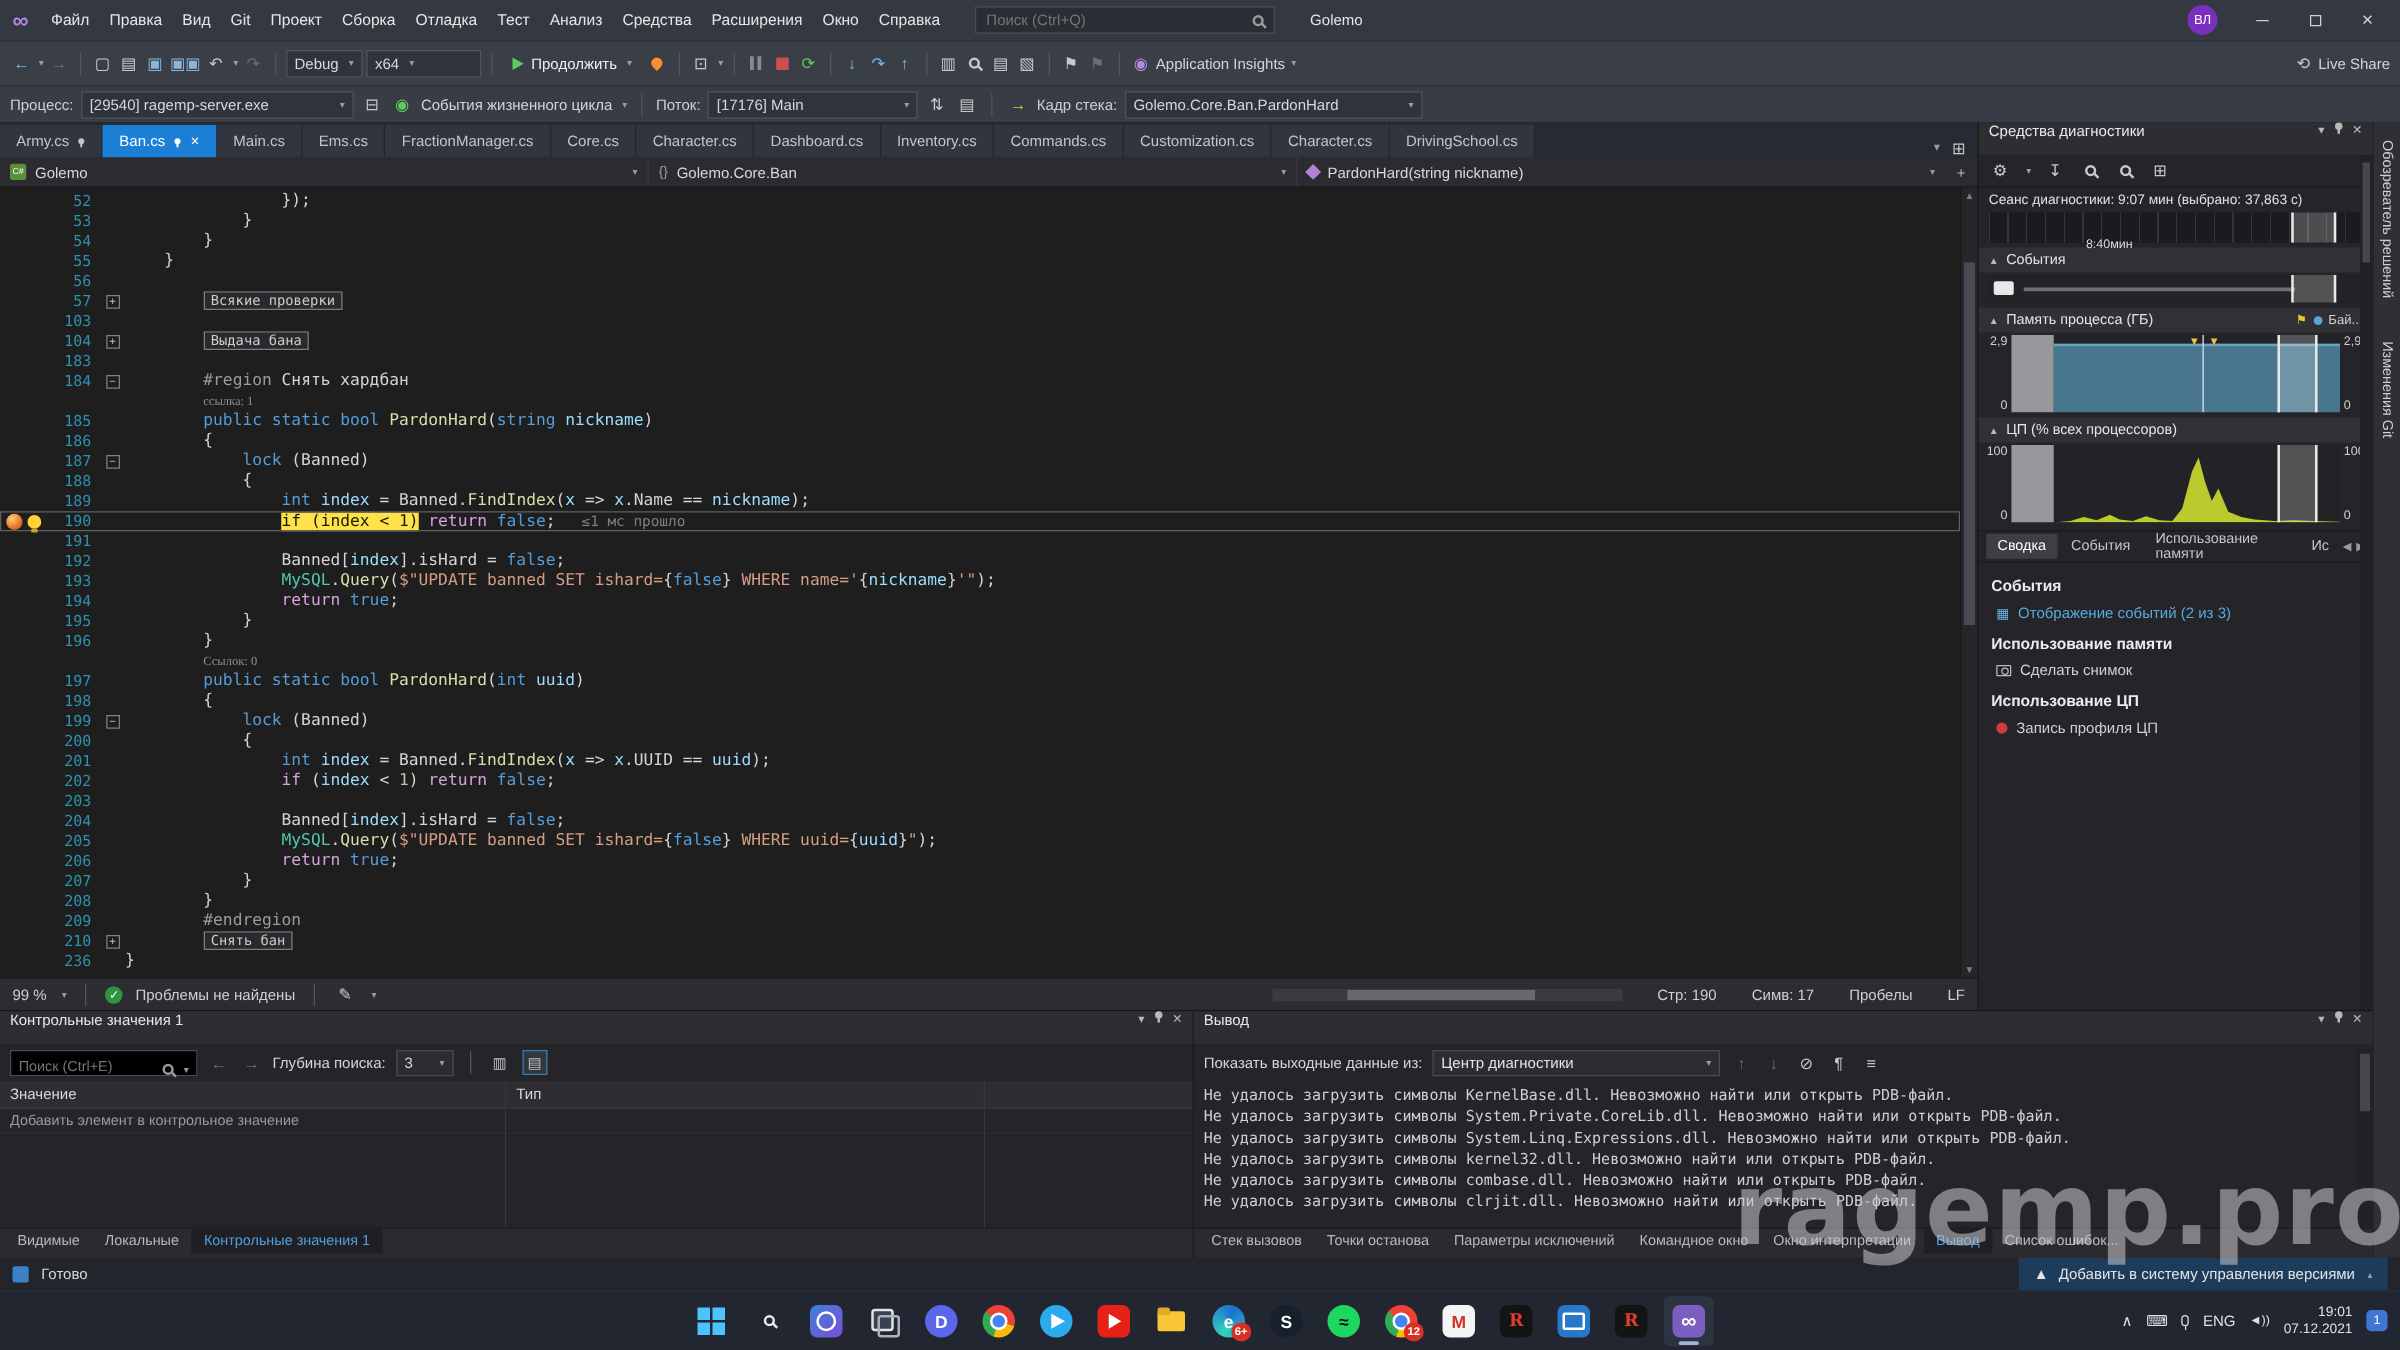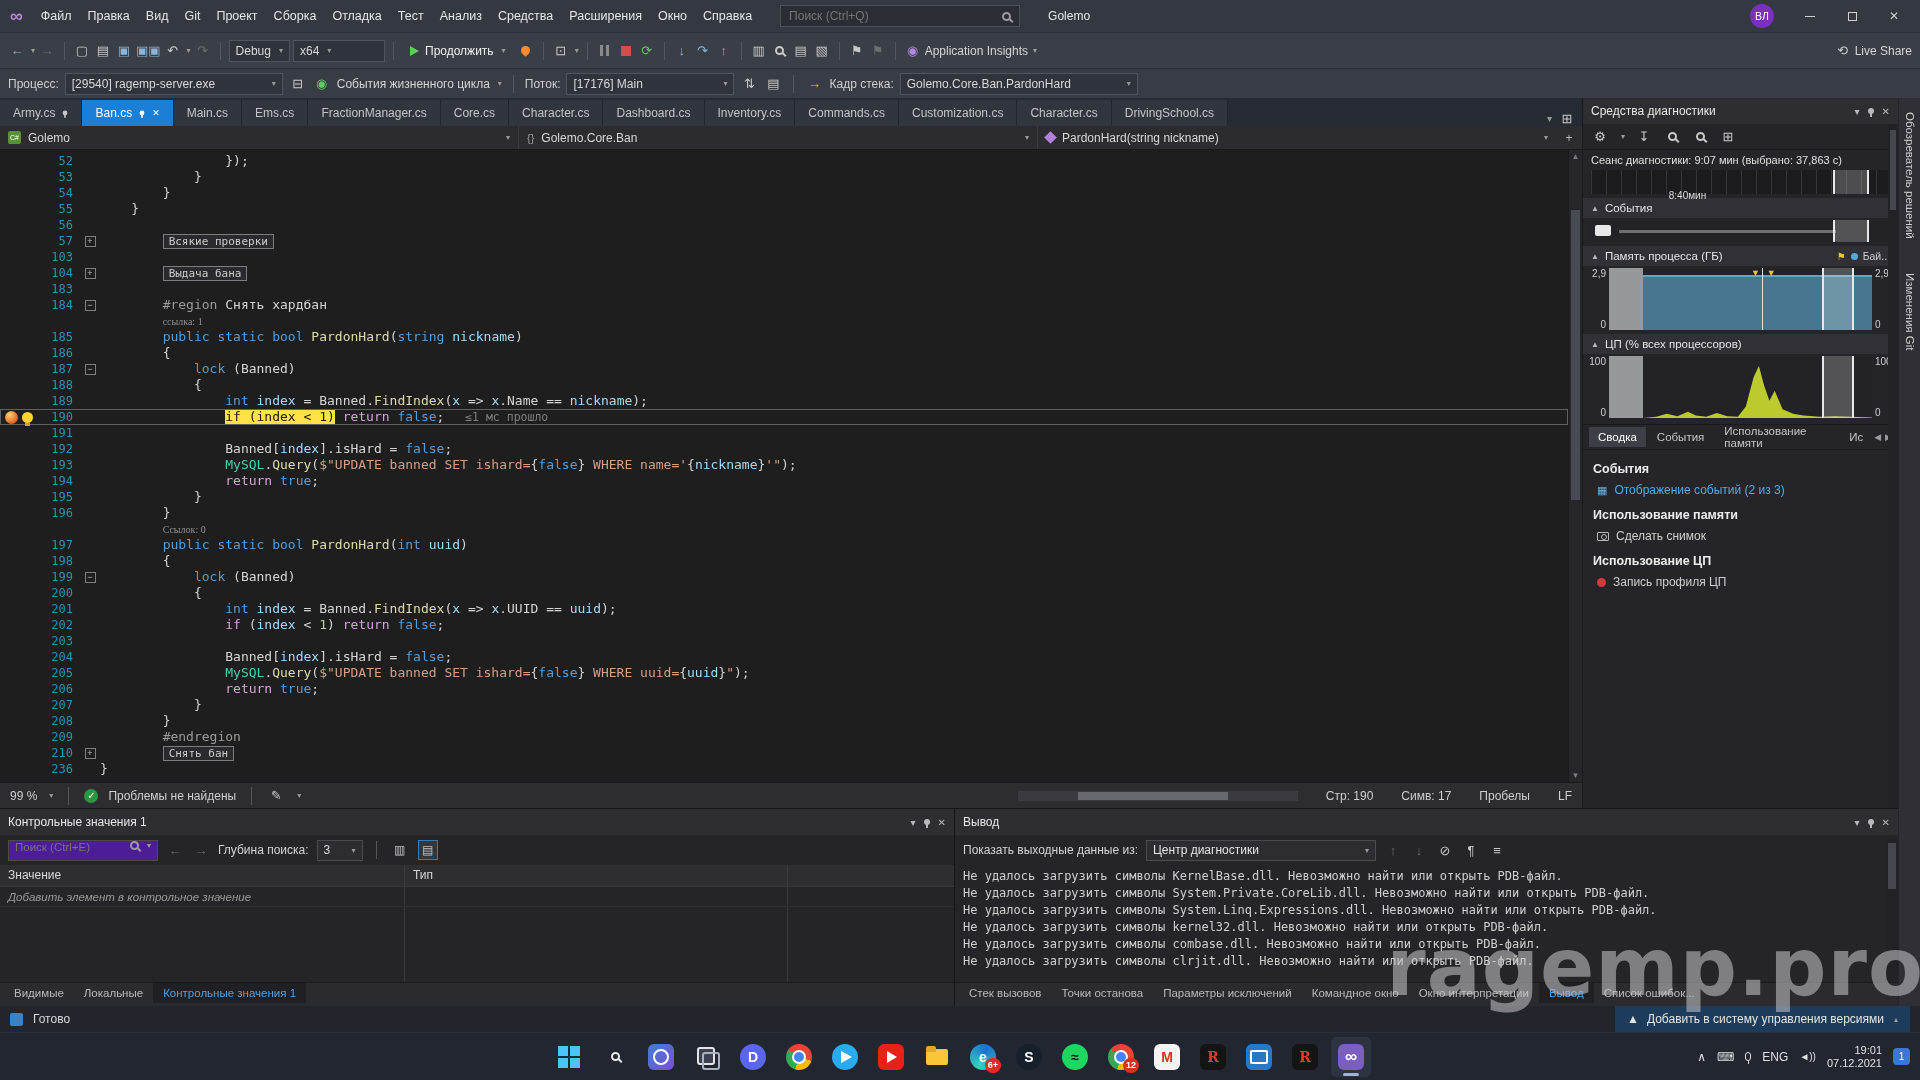--- a/index.html
+++ b/index.html
@@ -91,21 +91,21 @@
   .vscroll .cap{position:absolute;left:0;right:0;text-align:center;color:#7d7d85;font-size:8px}
 
   
   .estatus{height:26px;background:#2c2c31;border-top:1px solid #1a1a1d;display:flex;align-items:center;padding:0 10px;gap:10px;color:#cfcfcf}
   .hscroll{width:280px;height:10px;background:#3a3a40;position:relative}
   .hscroll .thumb{position:absolute;left:60px;width:150px;top:1px;bottom:1px;background:#686870}
   .estat-item{margin-left:18px}
 
   
   .diag{width:316px;background:#252529;border-left:1px solid #1a1a1d;display:flex;flex-direction:column;position:relative}
-  .panel-hd{height:26px;display:flex;align-items:center;padding:0 8px;gap:8px;background:#2d2d32;color:#e8e8e8}
+  .panel-hd{height:26px;display:flex;align-items:flex-start;padding:0 8px;gap:8px;background:#2d2d32;color:#e8e8e8}
   .panel-hd .sp{flex:1}
   .panel-hd .hic{color:#b9b9b9;font-size:10px;display:inline-flex;align-items:center}
   .diag-toolbar{height:26px;display:flex;align-items:center;gap:10px;padding:0 8px;border-bottom:1px solid #1a1a1d}
   .diag-session{height:20px;display:flex;align-items:center;padding:0 8px;font-size:11px;color:#e0e0e0}
   .timeline{height:24px;margin:0 8px;background:#1b1b1f;position:relative;background-image:repeating-linear-gradient(90deg,#35353b 0 1px,transparent 1px 15px)}
   .timeline .tlabel{position:absolute;left:26%;top:20px;font-size:10px;color:#dcdcdc}
   .sel{position:absolute;top:0;bottom:0;left:81%;width:12%;background:rgba(255,255,255,.22);border-left:2px solid #e8e8e8;border-right:2px solid #e8e8e8}
   .dsec-hd{height:20px;display:flex;align-items:center;gap:6px;padding:0 8px;background:#303036;color:#e4e4e4;font-size:11.5px;margin-top:4px}
   .dsec-hd .tri{font-size:8px;color:#b9b9b9}
   .dsec-hd .legend{margin-left:auto;display:flex;align-items:center;gap:5px;font-size:10.5px;color:#cfcfcf}
@@ -136,33 +136,33 @@
   .ic-cam{width:12px;height:9px;border:1px solid #b9b9b9;border-radius:1px;position:relative}
   .ic-cam::after{content:"";position:absolute;left:3px;top:1px;width:4px;height:4px;border:1px solid #b9b9b9;border-radius:50%}
   .rec-dot{width:9px;height:9px;border-radius:50%;background:#d23b3b}
   .diag-scroll{position:absolute;right:0;top:26px;bottom:0;width:10px;background:#222226}
   .diag-scroll .thumb{position:absolute;left:2px;right:2px;top:6px;height:80px;background:#46464e}
 
   
   .bottom{height:198px;display:flex;border-top:1px solid #14141a}
   .watch{width:955px;background:#252529;display:flex;flex-direction:column;border-right:1px solid #14141a}
   .wtool{height:30px;display:flex;align-items:center;gap:8px;padding:0 8px}
-  .winput{width:150px;height:21px;background:#4c1d95;border:1px solid #4a4a52;display:flex;align-items:flex-start;gap:6px;padding:0 6px;color:#9a9aa0}
+  .winput{width:150px;height:21px;background:#000000;border:1px solid #4a4a52;display:flex;align-items:flex-end;gap:6px;padding:0 6px;color:#9a9aa0}
   .winput input{flex:1;min-width:0;background:transparent;border:none;outline:none;color:#bbb;font-size:11.5px;font-family:inherit}
   .depth-combo{height:21px;width:46px;background:#2c2c31;border:1px solid #4a4a52;display:flex;align-items:center;justify-content:space-between;padding:0 6px;color:#d8d8d8}
   .wtog{width:20px;height:20px;display:flex;align-items:center;justify-content:center;color:#c0c0c0;font-size:12px}
   .wtog.pressed{border:1px solid #3d7ab0;background:#31373f}
   .wtable{flex:1;position:relative;background:#252529;
      background-image:linear-gradient(90deg,transparent 404px,#38383e 404px,#38383e 405px,transparent 405px),
                       linear-gradient(90deg,transparent 787px,#38383e 787px,#38383e 788px,transparent 788px)}
   .wthead{height:22px;display:flex;background:#2d2d32;border-bottom:1px solid #38383e;color:#d8d8d8}
   .wth{padding:3px 8px;border-right:1px solid #38383e}
   .wth:nth-child(1){width:405px}.wth:nth-child(2){width:383px}.wth:nth-child(3){flex:1;border-right:none}
   .wrow{height:20px;display:flex;align-items:center;border-bottom:1px solid #2e2e33}
-  .wadd{font-style:italic;color:#9a9a9a;padding-left:8px;font-size:11.5px}
+  .wadd{color:#9a9a9a;padding-left:8px;font-size:11.5px}
   .ptabs{height:24px;display:flex;align-items:flex-start;background:#2a2a2f;border-top:1px solid #1a1a1d;padding-left:4px}
   .ptab{padding:4px 10px;color:#b9b9bd;font-size:11.5px}
   .ptab.active{color:#4ea1e0;background:#1f1f24}
 
   .output{flex:1;background:#252529;display:flex;flex-direction:column;position:relative}
   .otool{height:30px;display:flex;align-items:center;gap:8px;padding:0 8px}
   .ocombo{width:230px;height:21px;background:#2c2c31;border:1px solid #4a4a52;display:flex;align-items:center;justify-content:space-between;padding:0 6px;color:#e4e4e4}
   .obody{flex:1;overflow:hidden;padding:3px 8px;font-family:"DejaVu Sans Mono",monospace;font-size:12px;color:#cfcfcf;line-height:17px;white-space:pre}
   .oscroll{position:absolute;right:0;top:30px;bottom:24px;width:12px;background:#222226}
   .oscroll .thumb{position:absolute;left:2px;right:2px;top:4px;height:46px;background:#46464e}

